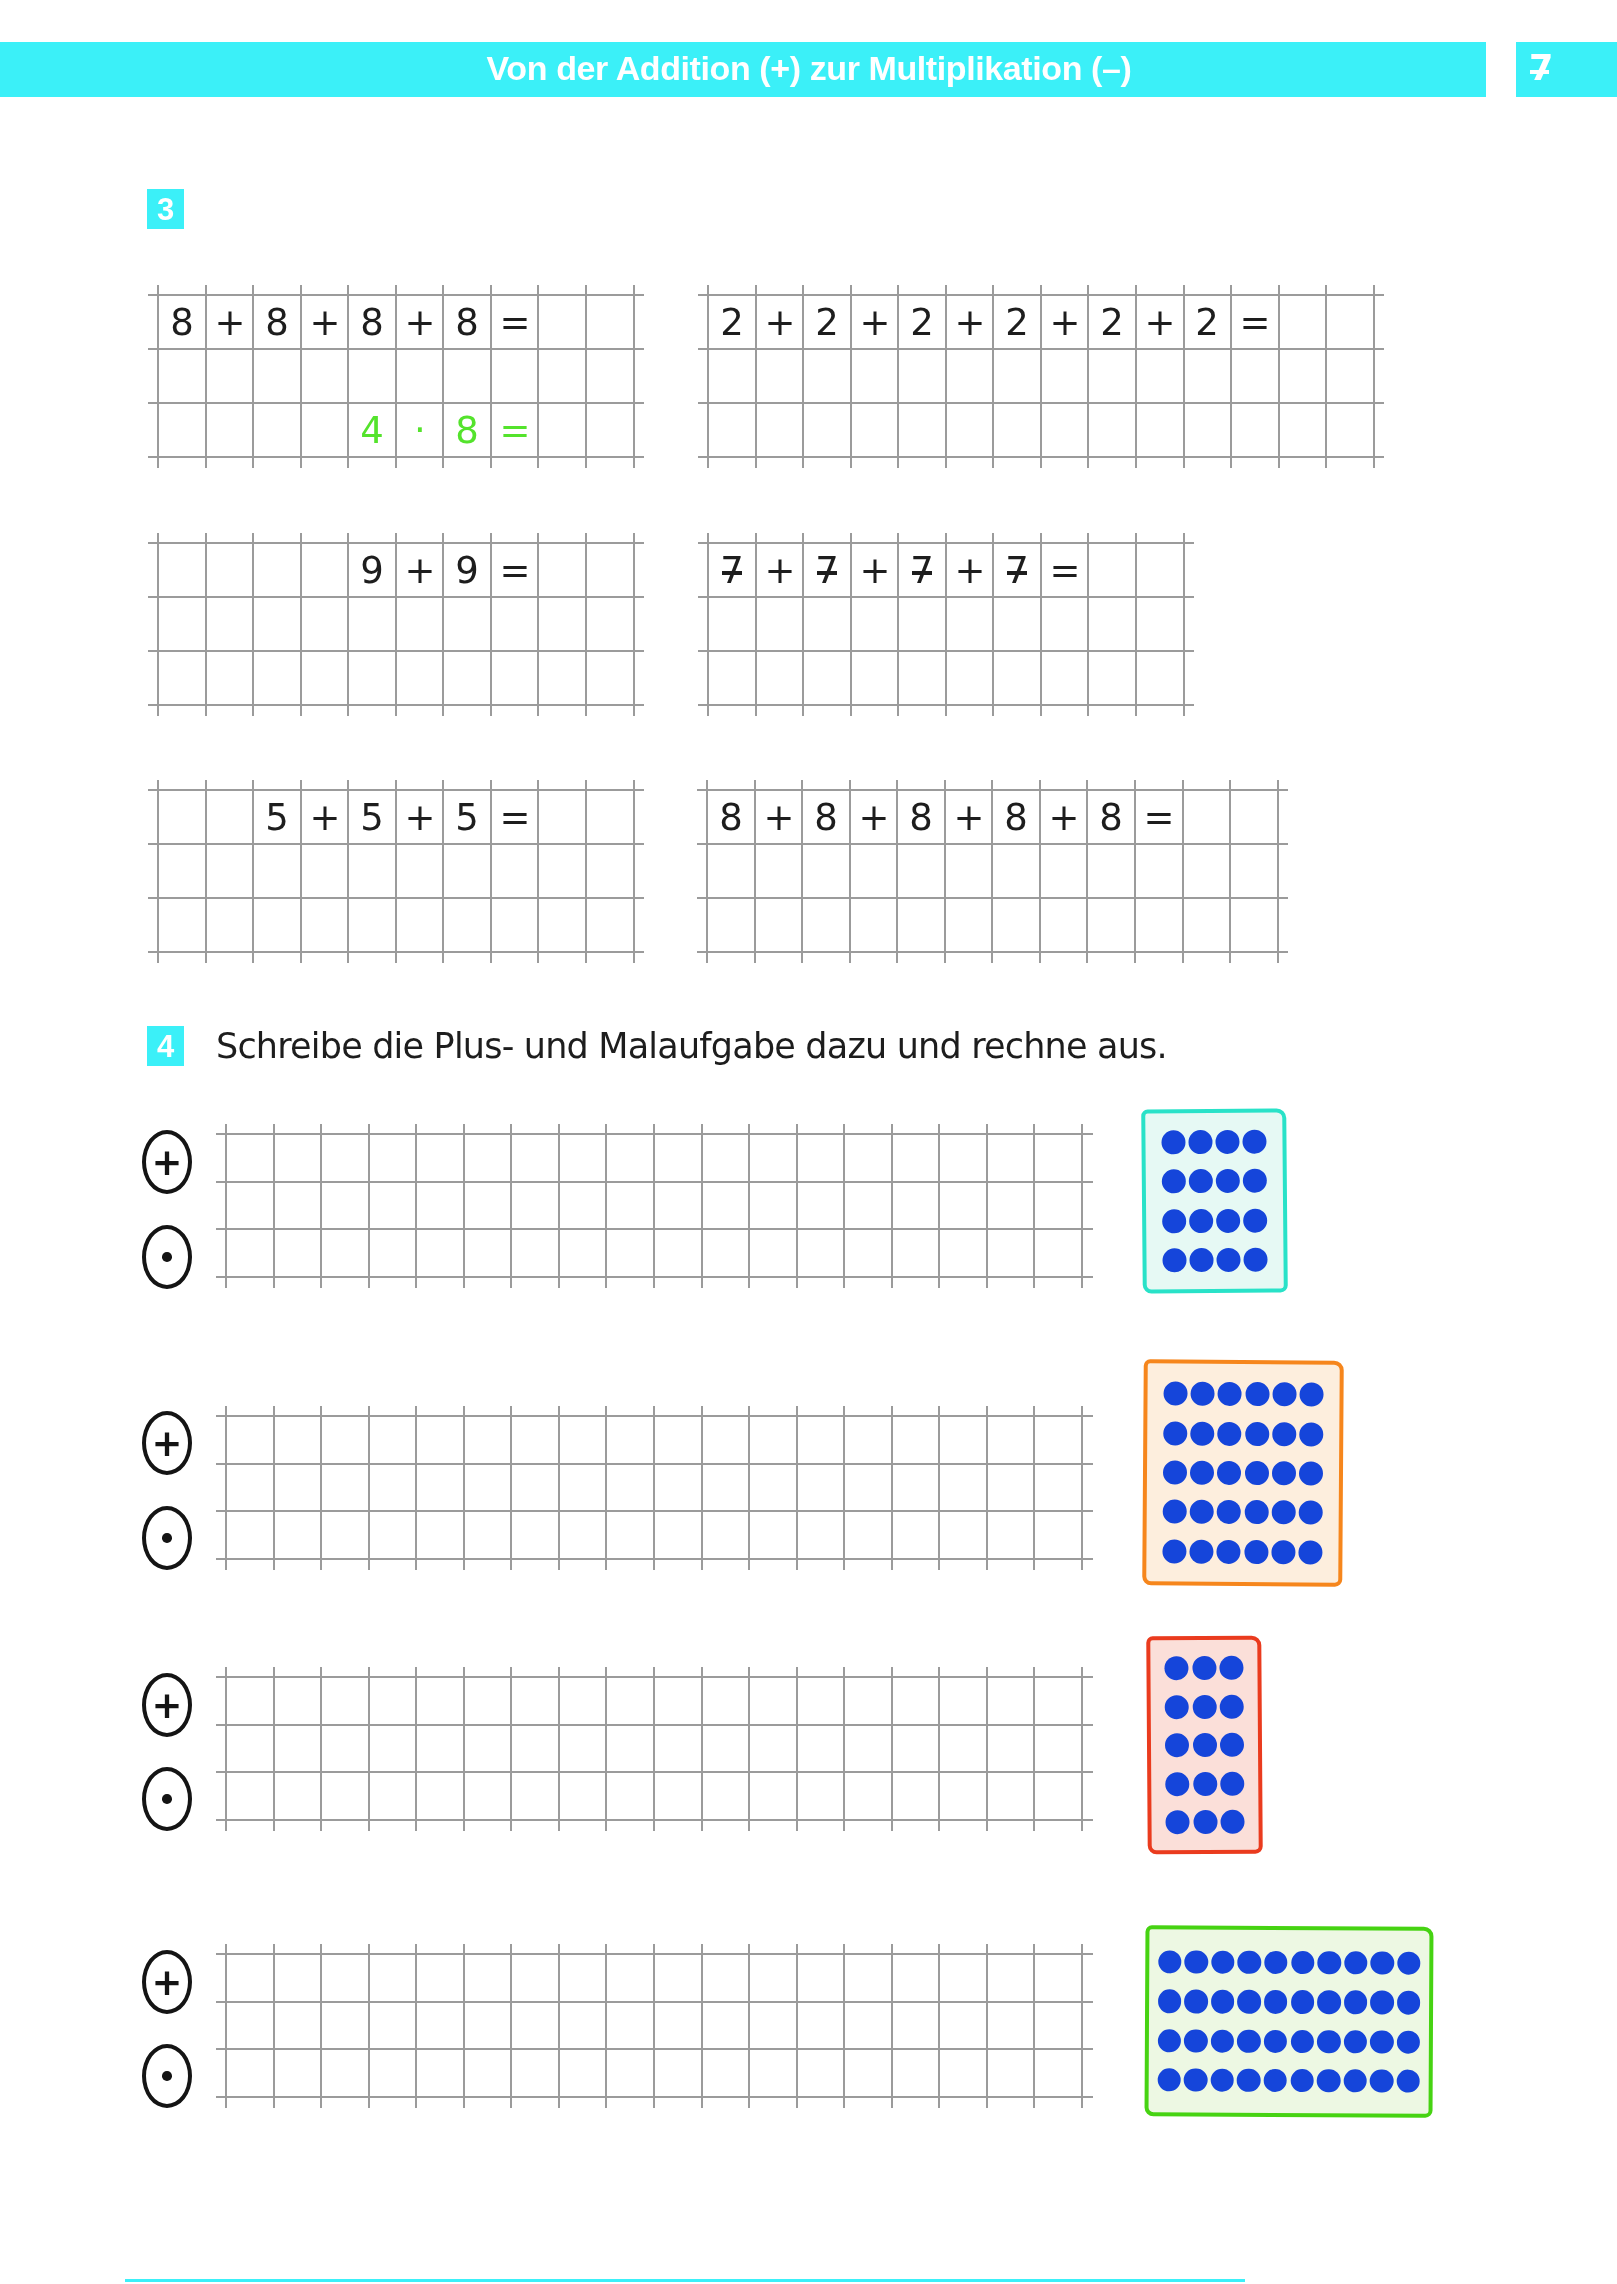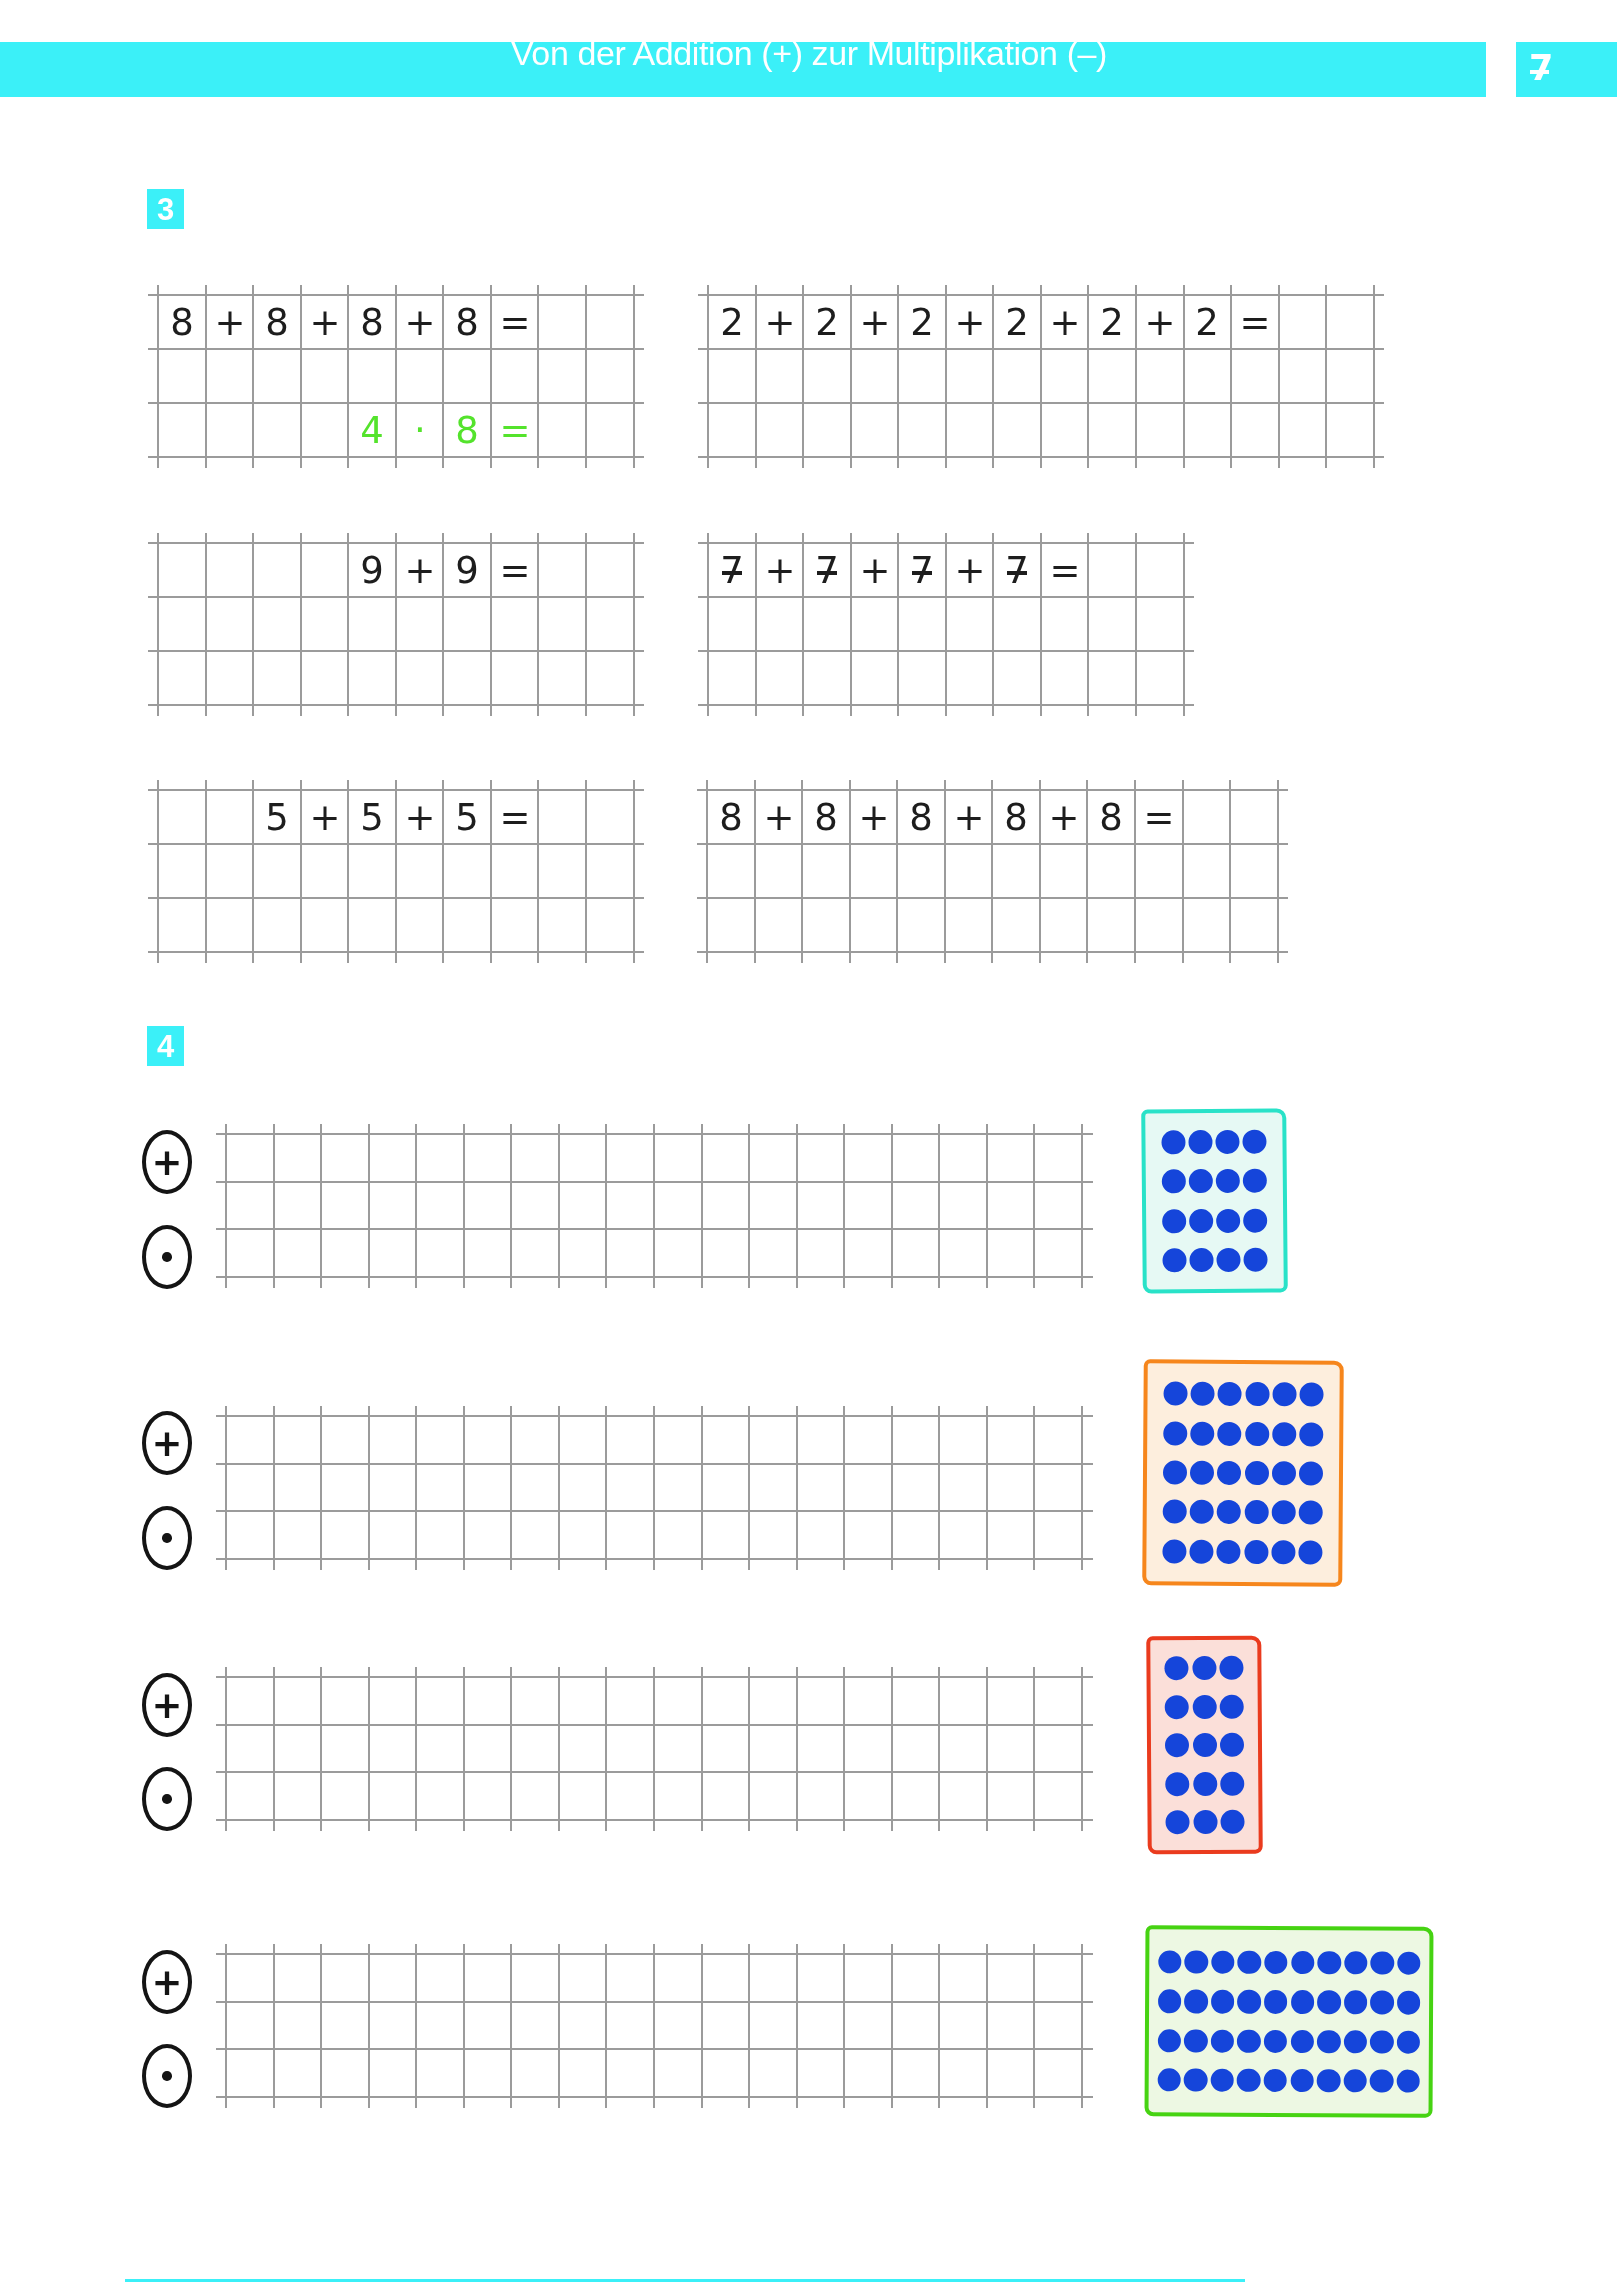--- a/index.html
+++ b/index.html
@@ -1,21 +1,21 @@
 <!DOCTYPE html>
 <html style="font-size:13px"><head>
 <meta charset="utf-8">
 <style>
   html,body{margin:0;padding:0;background:#ffffff;font-family:"Liberation Sans",sans-serif;}
   .page{position:relative;width:1618px;height:2284px;background:#fff;overflow:hidden;}
 
   
   .header-bar{position:absolute;left:0;top:42px;width:1486px;height:55px;background:#3bf0f8;}
-  .header-title{position:absolute;left:0;top:26px;width:1618px;height:55px;line-height:55px;
-    text-align:center;color:#ffffff;font-size:34px;font-weight:normal;letter-spacing:-0.4px;}
+  .header-title{position:absolute;left:0;top:41px;width:1618px;height:55px;line-height:55px;
+    text-align:center;color:#ffffff;font-size:34px;font-weight:bold;letter-spacing:-0.4px;}
   .pagenum-box{position:absolute;left:1516px;top:42px;width:102px;height:55px;background:#3bf0f8;
     color:#fff;font-family:"DejaVu Sans",sans-serif;font-size:35px;font-weight:bold;line-height:53px;
     padding-left:13px;box-sizing:border-box;}
 
   
   .tasknum-box{position:absolute;width:37px;height:40px;background:#3bf0f8;color:#fff;
     font-size:31px;font-weight:bold;text-align:center;line-height:42px;}
   .instruction{position:absolute;left:216px;height:40px;line-height:40px;font-size:35px;color:#1d1d1d;
     font-family:"DejaVu Sans","Liberation Sans",sans-serif;letter-spacing:-0.8px;white-space:nowrap;}
 
@@ -50,20 +50,21 @@
 
 <div class="page" id="page">
 
   <div class="header-bar"></div>
   <div class="header-title">Von der Addition (+) zur Multiplikation (–)</div>
   <div class="pagenum-box"><span class="bar7">7</span></div>
 
   <div class="tasknum-box" style="left:147px;top:189px;">3</div>
 
   <div class="tasknum-box" style="left:147px;top:1026px;">4</div>
+  <div class="instruction" style="top:1026px;">Schreibe die Plus- und Malaufgabe dazu und rechne aus.</div>
 
   <div class="footer-rule"></div>
 <div class="grid" style="left: 158px; top: 295px; width: 475px; height: 162px;">
       <div class="gl" style="left: -10.5px; top: -0.8px; width: 496px; height: 1.6px;"></div>
       <div class="gl" style="left: -10.5px; top: 53px; width: 496px; height: 1.6px;"></div>
       <div class="gl" style="left: -10.5px; top: 107px; width: 496px; height: 1.6px;"></div>
       <div class="gl" style="left: -10.5px; top: 161px; width: 496px; height: 1.6px;"></div>
       <div class="gl" style="left: -0.8px; top: -10.5px; width: 1.6px; height: 183px;"></div>
       <div class="gl" style="left: 47px; top: -10.5px; width: 1.6px; height: 183px;"></div>
       <div class="gl" style="left: 94px; top: -10.5px; width: 1.6px; height: 183px;"></div>

